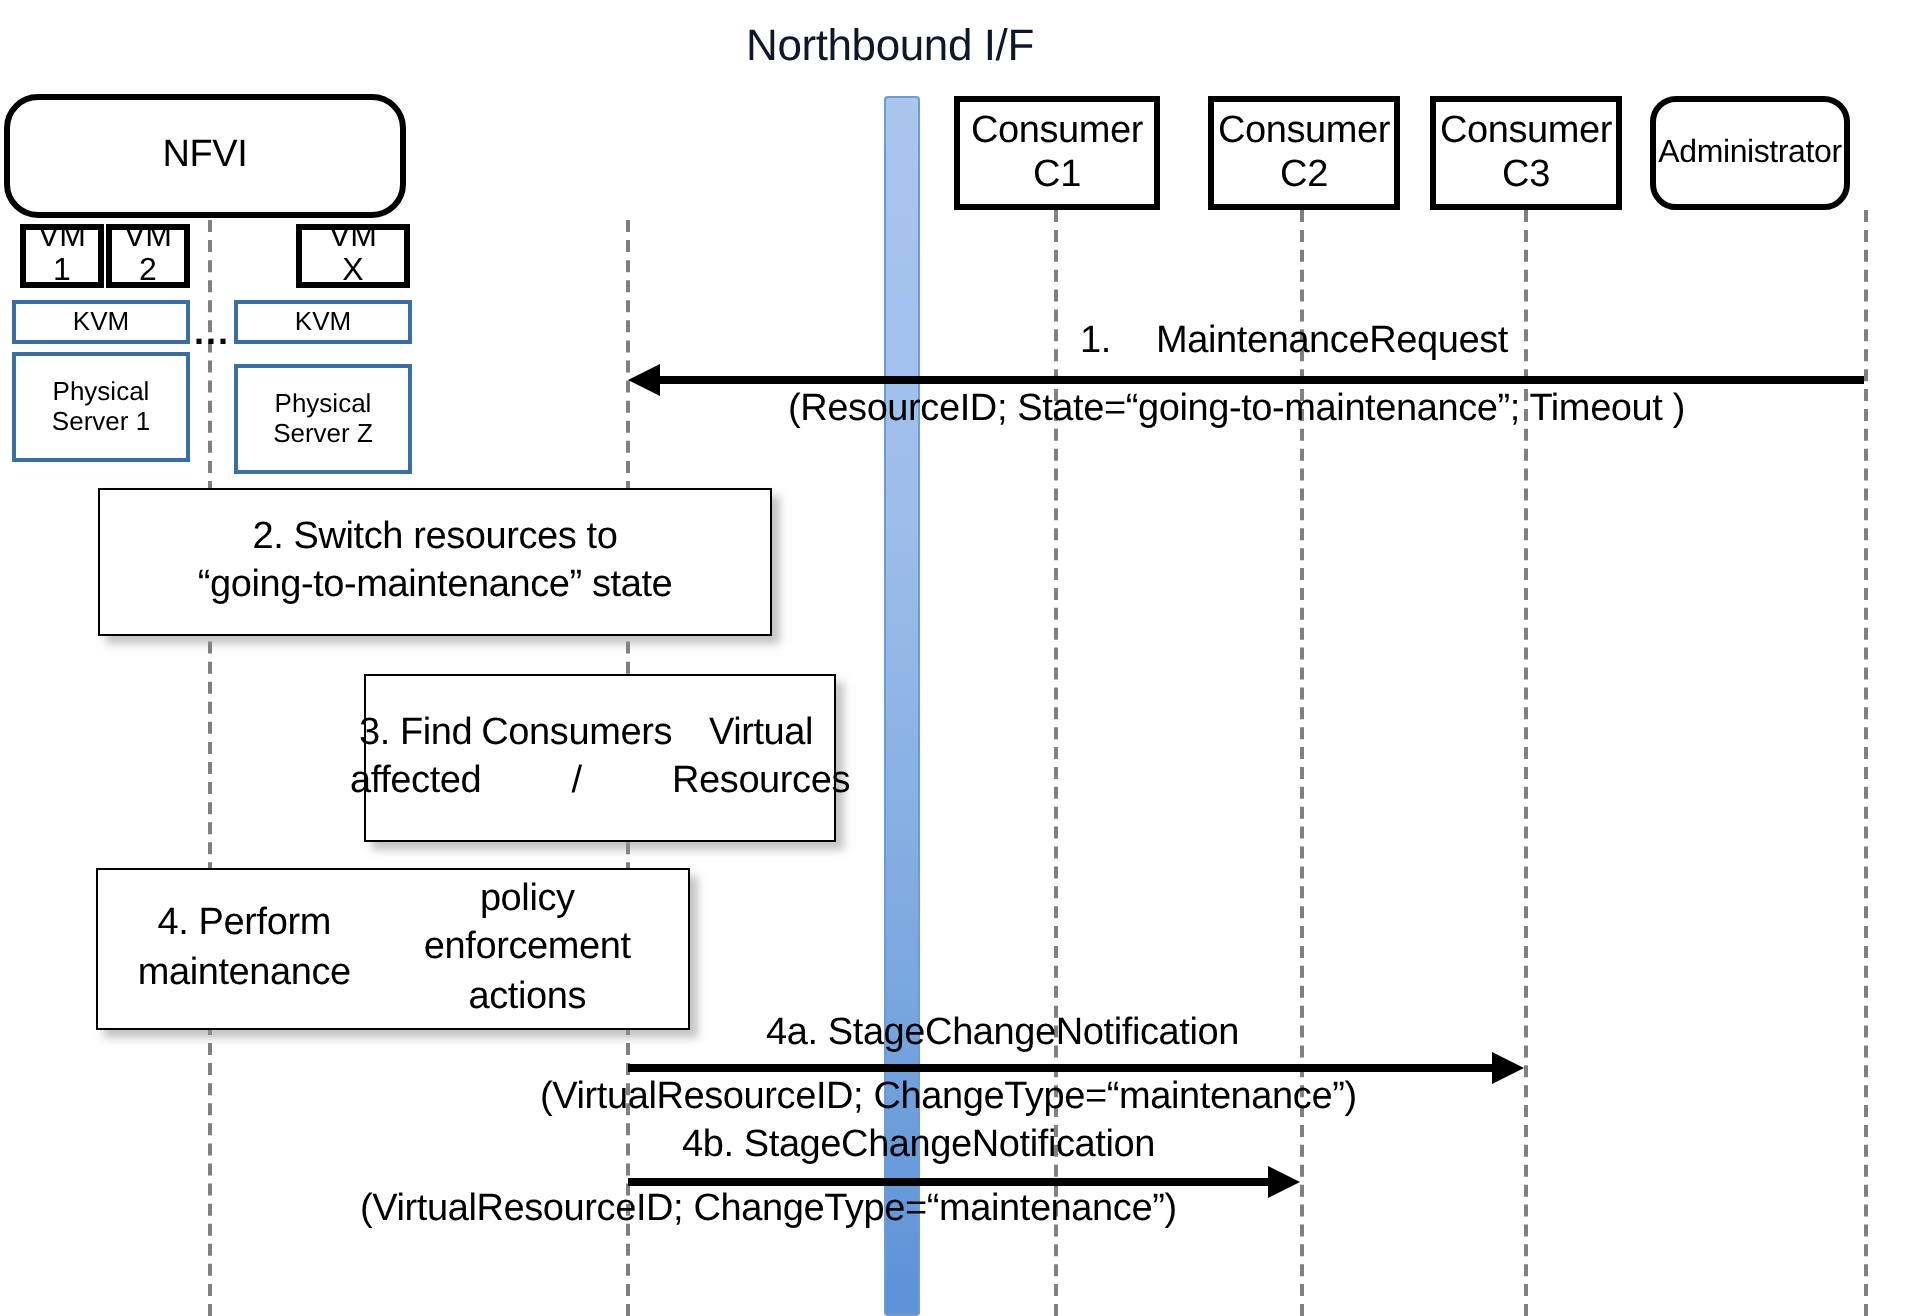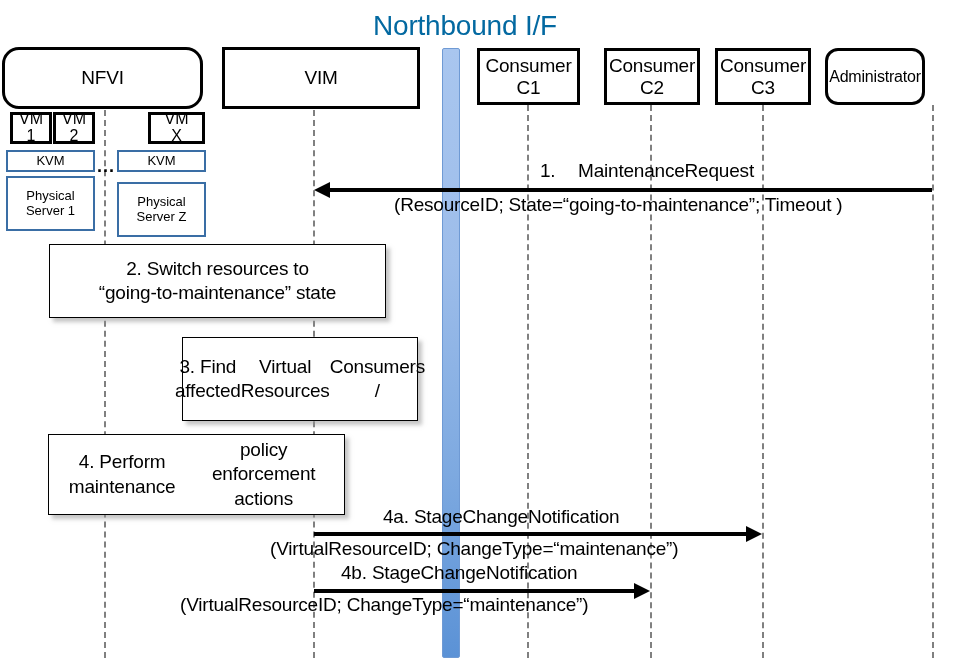--- a/index.html
+++ b/index.html
@@ -14,22 +14,22 @@
     background: #ffffff;
     font-family: "Liberation Sans", sans-serif;
     overflow: hidden;
   }
 
   
   .abs { position: absolute; box-sizing: border-box; }
 
   
   .diagram-title {
-    font-size: 28px;
-    color: #0369a1;
+    font-size: 22px;
+    color: #0f172a;
     white-space: nowrap;
     letter-spacing: -0.2px;
   }
 
   
   .actor-box {
     border: 3px solid #000000;
     background: #ffffff;
     display: flex;
     align-items: center;
@@ -143,23 +143,20 @@
   <div class="abs lifeline" style="left:650px; top:105px;  height:553px;"></div>
   <div class="abs lifeline" style="left:762px; top:105px;  height:553px;"></div>
   <div class="abs lifeline" style="left:932px; top:105px;  height:553px;"></div>
 
   <div class="abs nb-bar" style="left:442px; top:48px; width:18px; height:610px;"></div>
 
   <div class="abs actor-box big" style="left:2px; top:47px; width:201px; height:62px;border-radius:17px;">
     <span>NFVI</span>
   </div>
 
-  <div class="abs actor-box big" style="left:222px; top:47px; width:198px; height:62px;">
-    <span>VIM</span>
-  </div>
 
   <div class="abs actor-box small" style="left:477px; top:48px; width:103px; height:57px; flex-direction:column;">
     <span>Consumer</span>
     <span>C1</span>
   </div>
 
   <div class="abs actor-box small" style="left:604px; top:48px; width:96px; height:57px; flex-direction:column;">
     <span>Consumer</span>
     <span>C2</span>
   </div>
@@ -212,22 +209,22 @@
 
   <div class="abs msg-label" style="left:394px; top:194px;">(ResourceID; State=“going-to-maintenance”; Timeout )</div>
 
   <div class="abs process-box" style="left:49px; top:244px; width:337px; height:74px; flex-direction:column;">
     <span>2. Switch resources to</span>
     <span>“going-to-maintenance” state</span>
   </div>
 
   <div class="abs process-box" style="left:182px; top:337px; width:236px; height:84px; flex-direction:row;">
     <span>3. Find affected</span>
+    <span>Consumers /</span>
     <span>Virtual Resources</span>
-    <span>Consumers /</span>
   </div>
 
   <div class="abs process-box" style="left:48px; top:434px; width:297px; height:81px; flex-direction:row;">
     <span>4. Perform maintenance</span>
     <span>policy enforcement actions</span>
   </div>
 
   <div class="abs msg-label" style="left:383px; top:506px;">4a. StageChangeNotification</div>
 
   <div class="abs msg-line" style="left:314px; top:532px; width:432px;"></div>

